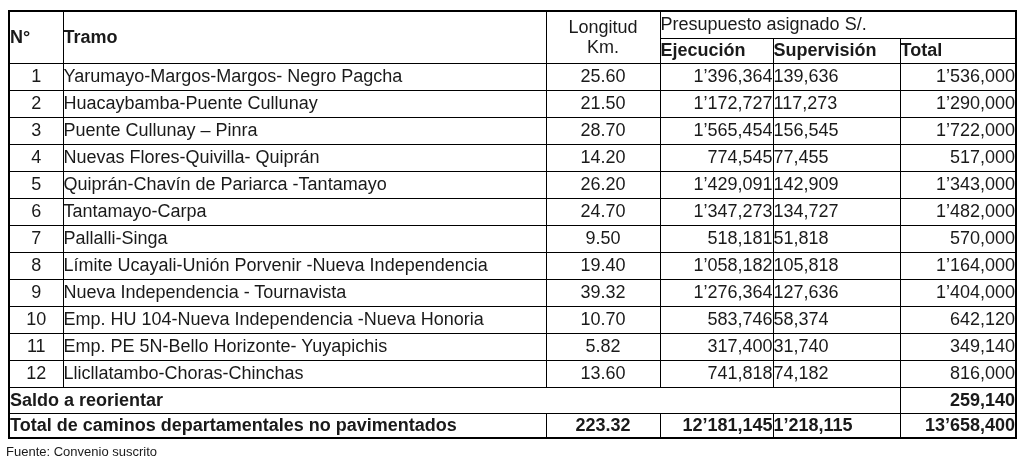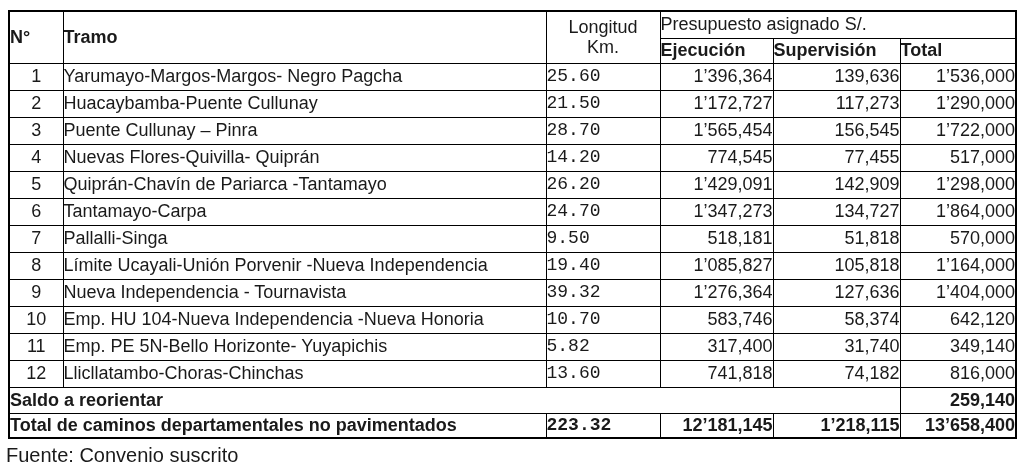--- a/index.html
+++ b/index.html
@@ -32,37 +32,37 @@
 
   
   .h-corner { vertical-align: bottom; text-align: left; padding: 0 0 4px 10px; font-weight: bold; }
   .h-km     { text-align: center; font-weight: normal; line-height: 1.25; }
   .h-group  { text-align: left; padding-left: 10px; font-weight: normal; }
   .h-sub    { text-align: left; padding-left: 10px; font-weight: bold; }
 
   
   .c-num   { text-align: center; }
   .c-tramo { text-align: left;  padding-left: 10px; }
-  .c-km    { text-align: left; padding-right: 30px; font-family: Liberation Mono, monospace; }
+  .c-km    { text-align: center; padding-right: 30px; }
   .c-eje   { text-align: right; padding-right: 18px; }
-  .c-sup   { text-align: right; padding-right: 48px; margin-left: 16px; }
+  .c-sup   { padding-right: 48px; margin-left: 16px; }
   .c-tot   { text-align: right; padding-right: 16px; }
 
   tr.hdr-row-1 { height: 27px; }
   tr.hdr-row-2 { height: 25px; }
   tr.data-row  { height: 27px; }
   tr.saldo-row { height: 26px; font-weight: bold; }
   tr.total-row { height: 25px; }
 
   tr.total-row td { font-weight: bold; }
 
   .footnote {
     position: absolute;
     left: 6px; top: 444px;
-    font-size: 20px;
+    font-size: 13px;
     color: #1a1a1a;
   }
 </style>
 </head>
 <body>
 
 <div class="page">
   <div class="tbl-wrap">
     <table class="data-table">
       <colgroup>
@@ -121,43 +121,43 @@
         <td class="c-eje">774,545</td>
         <td class="c-sup">77,455</td>
         <td class="c-tot">517,000</td>
       </tr>
       <tr class="data-row">
         <td class="c-num">5</td>
         <td class="c-tramo">Quiprán-Chavín de Pariarca -Tantamayo</td>
         <td class="c-km">26.20</td>
         <td class="c-eje">1’429,091</td>
         <td class="c-sup">142,909</td>
-        <td class="c-tot">1’298,000</td>
+        <td class="c-tot">1’343,000</td>
       </tr>
       <tr class="data-row">
         <td class="c-num">6</td>
         <td class="c-tramo">Tantamayo-Carpa</td>
         <td class="c-km">24.70</td>
         <td class="c-eje">1’347,273</td>
         <td class="c-sup">134,727</td>
-        <td class="c-tot">1’864,000</td>
+        <td class="c-tot">1’482,000</td>
       </tr>
       <tr class="data-row">
         <td class="c-num">7</td>
         <td class="c-tramo">Pallalli-Singa</td>
         <td class="c-km">9.50</td>
         <td class="c-eje">518,181</td>
         <td class="c-sup">51,818</td>
         <td class="c-tot">570,000</td>
       </tr>
       <tr class="data-row">
         <td class="c-num">8</td>
         <td class="c-tramo">Límite Ucayali-Unión Porvenir -Nueva Independencia</td>
         <td class="c-km">19.40</td>
-        <td class="c-eje">1’085,827</td>
+        <td class="c-eje">1’058,182</td>
         <td class="c-sup">105,818</td>
         <td class="c-tot">1’164,000</td>
       </tr>
       <tr class="data-row">
         <td class="c-num">9</td>
         <td class="c-tramo">Nueva Independencia - Tournavista</td>
         <td class="c-km">39.32</td>
         <td class="c-eje">1’276,364</td>
         <td class="c-sup">127,636</td>
         <td class="c-tot">1’404,000</td>

